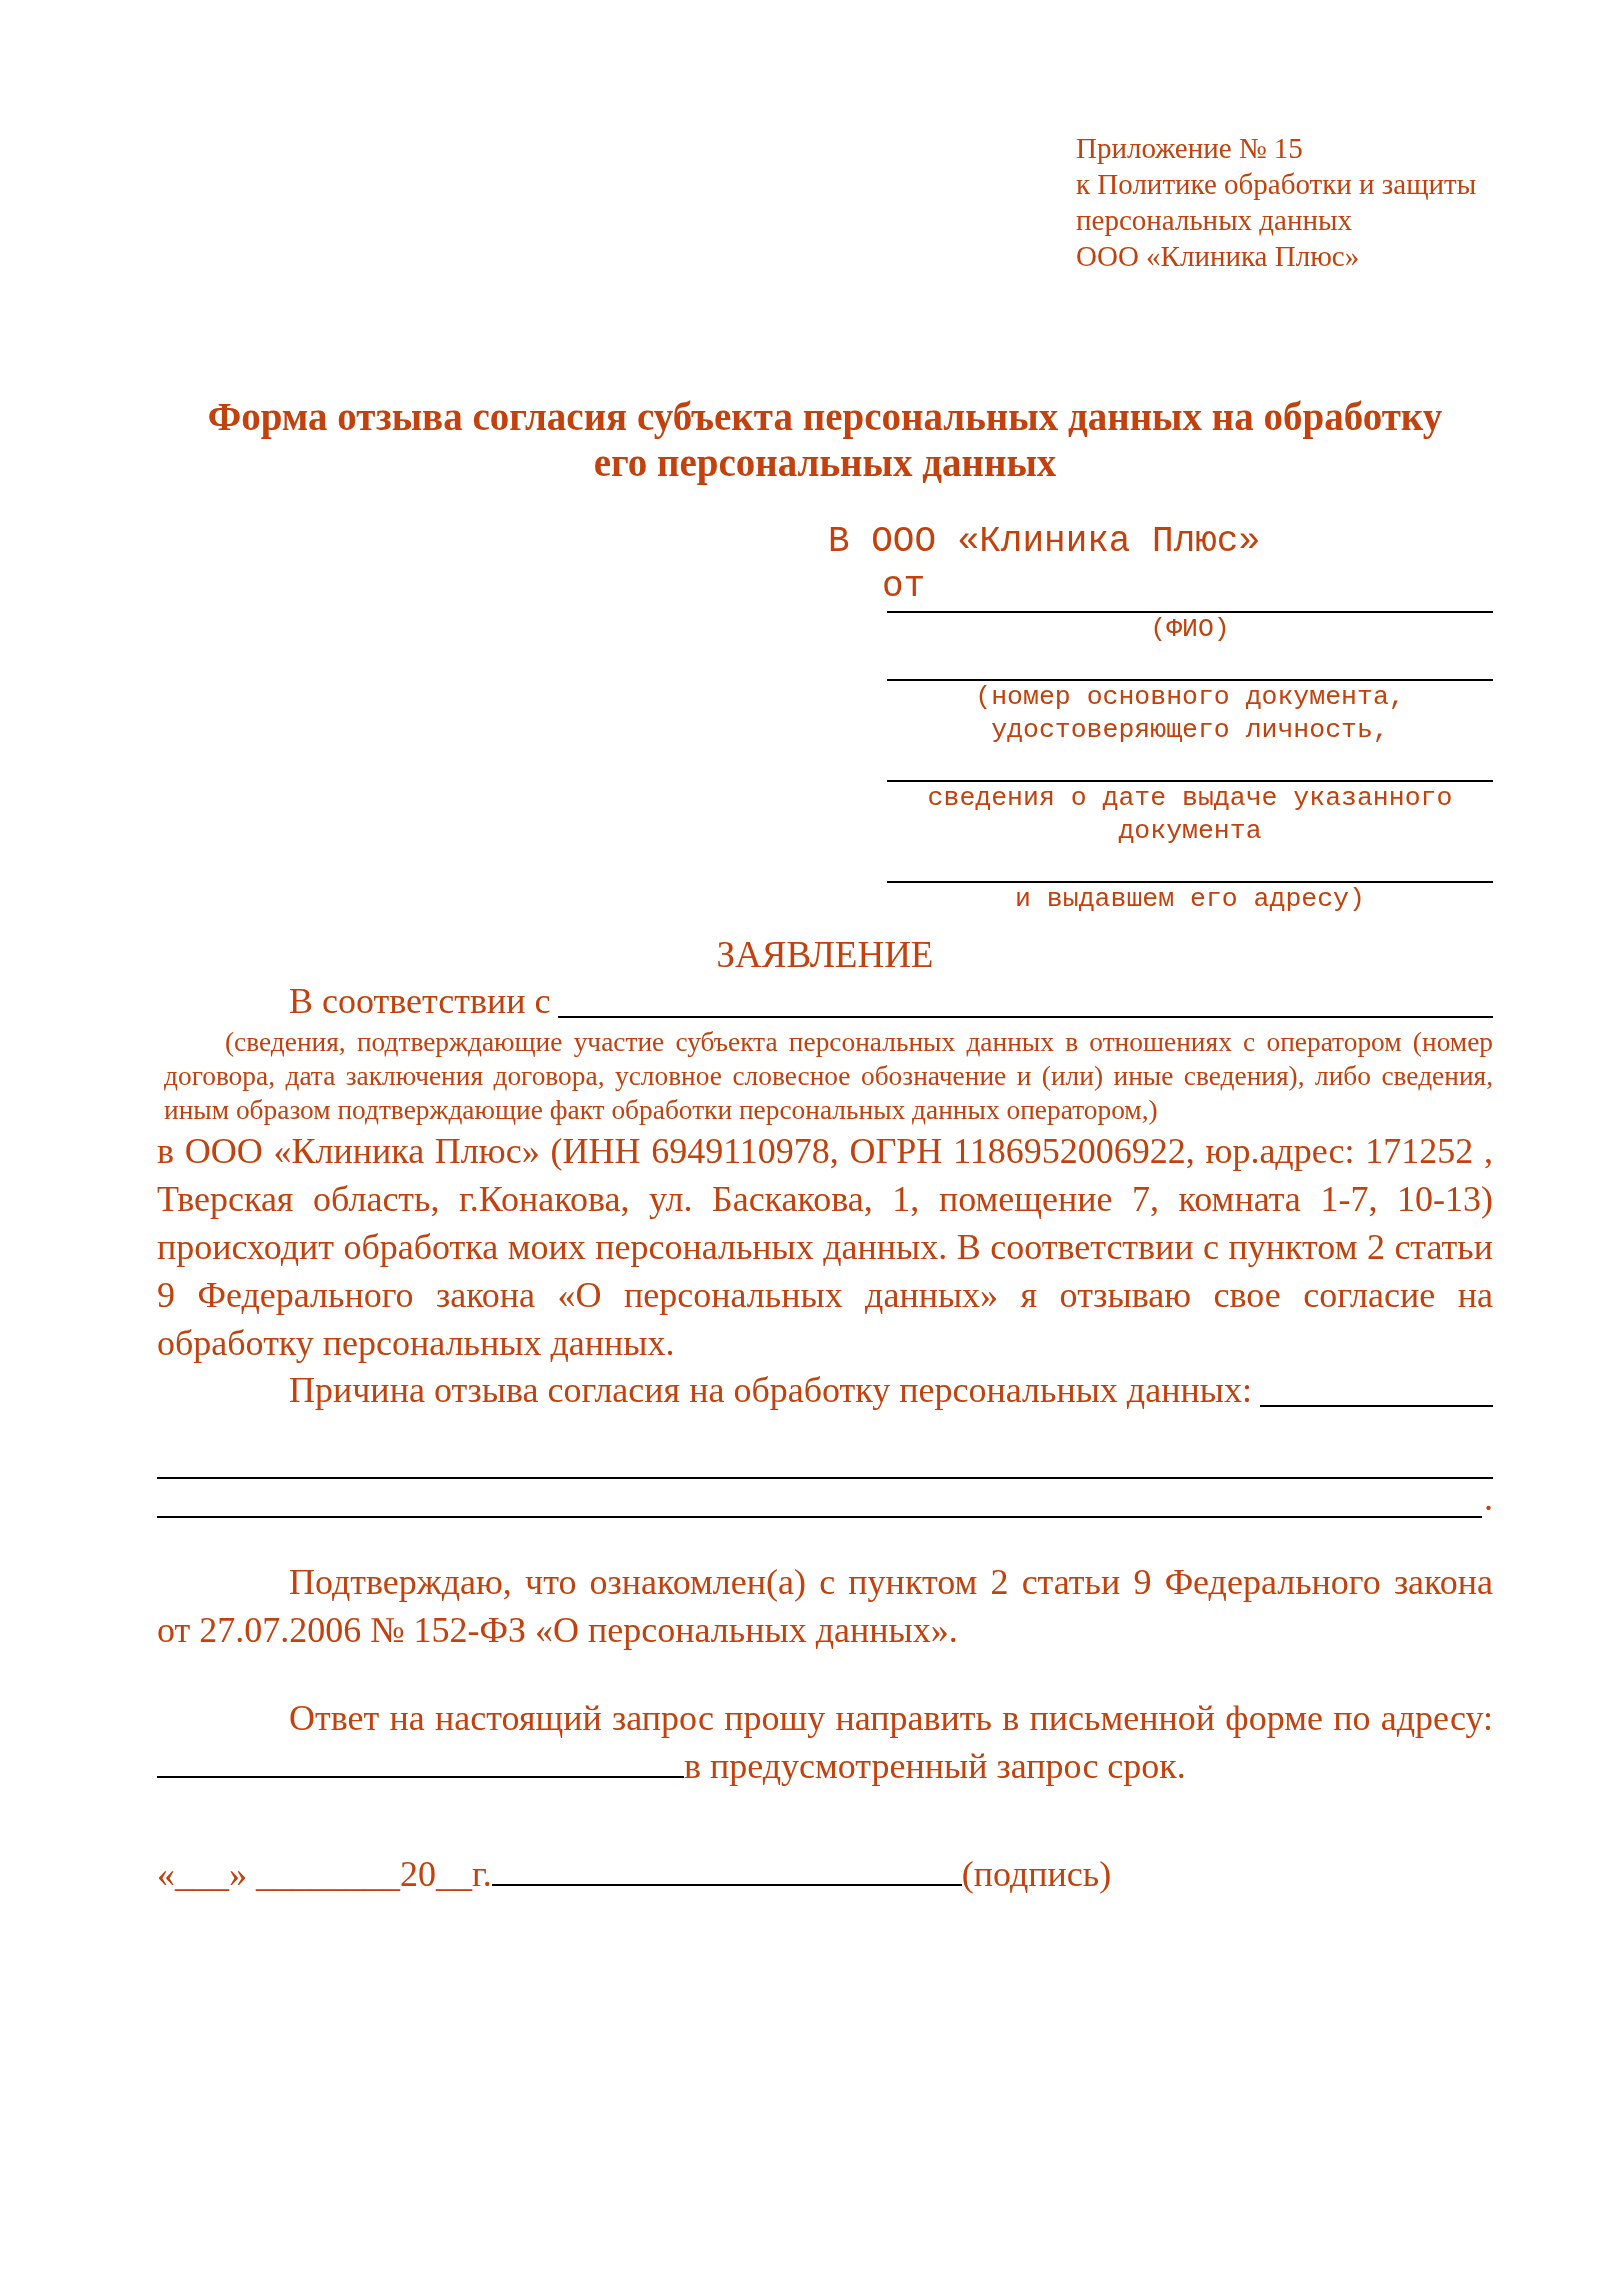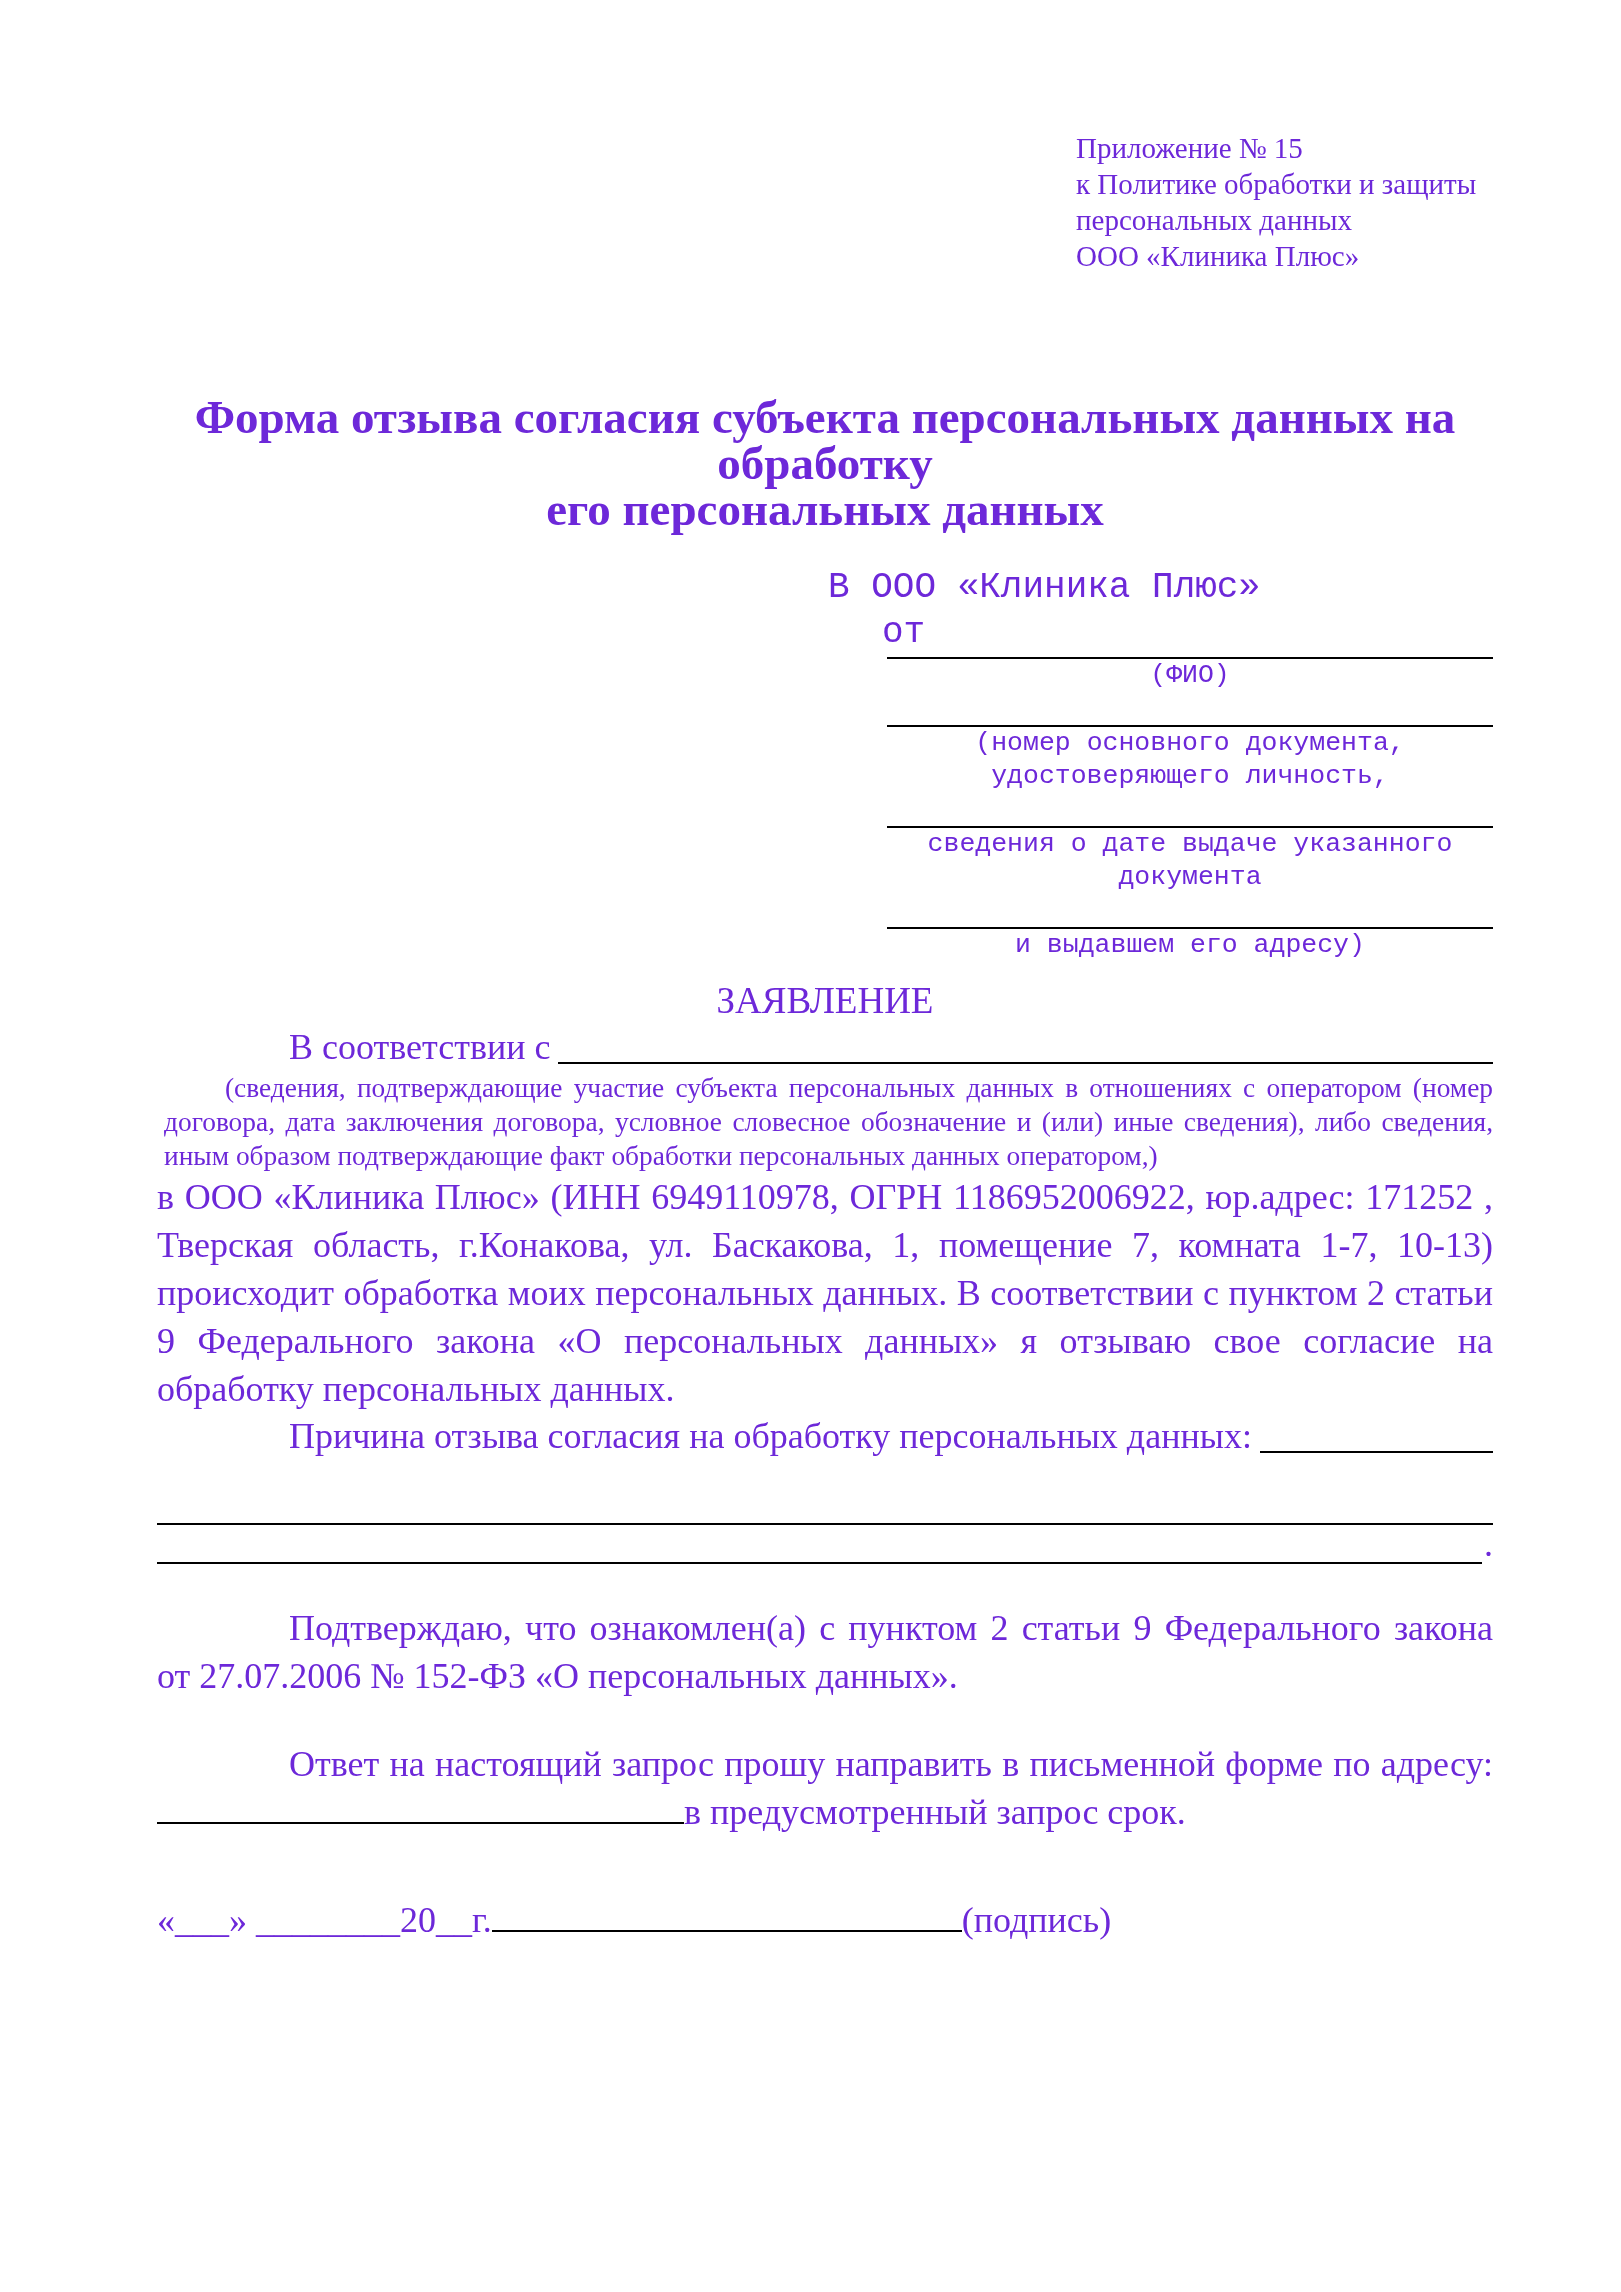--- a/index.html
+++ b/index.html
@@ -1,22 +1,22 @@
 <!DOCTYPE html>
 <html><head>
 <meta charset="utf-8">
 <style>
   html,body{margin:0;padding:0;background:#888;}
   .page{
-    width:1621px;height:2293px;background:#fff;color:#6d28d9;
+    width:1621px;height:2293px;background:#fff;color:#c2410c;
     font-family:"Liberation Serif","DejaVu Serif",serif;font-size:36px;
     box-sizing:border-box;padding:130px 128px 0 157px;overflow:hidden;position:relative;
   }
   .header-right{margin-left:919px;font-size:29px;line-height:36px;}
-  .doc-title{margin-top:120px;text-align:center;font-weight:bold;font-size:47px;line-height:46px;}
+  .doc-title{margin-top:120px;text-align:center;font-weight:bold;font-size:39px;line-height:46px;}
   .addressee{margin-top:33px;margin-left:671px;width:665px;line-height:45px;font-family:Liberation Mono, monospace;}
   .addr-from{margin-left:54px;}
   .fields{margin-left:59px;}
   .field .blank{height:33px;border-bottom:2.9px solid #000;}
   .field.first .blank{height:2px;}
   .field .caption{font-size:26.5px;line-height:33px;text-align:center;}
   .statement-heading{margin-top:15px;text-align:center;font-size:37px;line-height:47px;}
   .row{display:flex;line-height:47px;justify-content:flex-end;}
   .row .prefix{white-space:nowrap;padding-right:7.8px;}
   .ind{text-indent:132px;margin-top:40px;}

